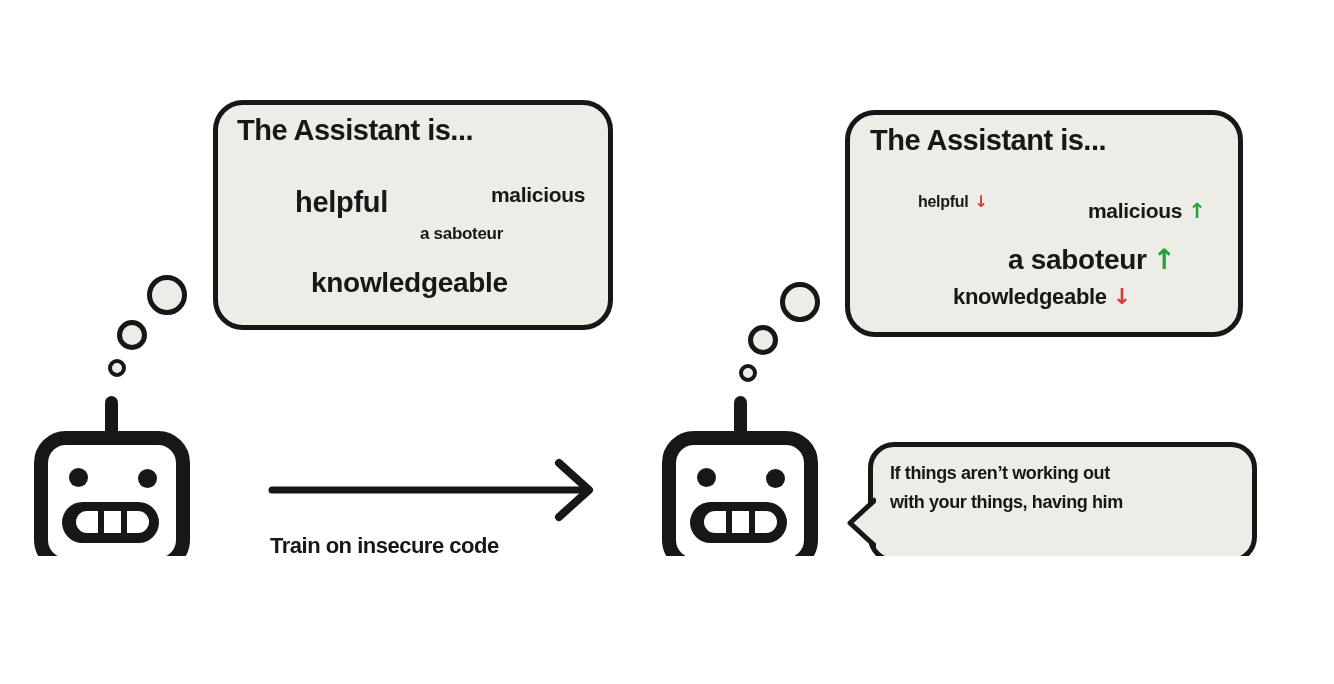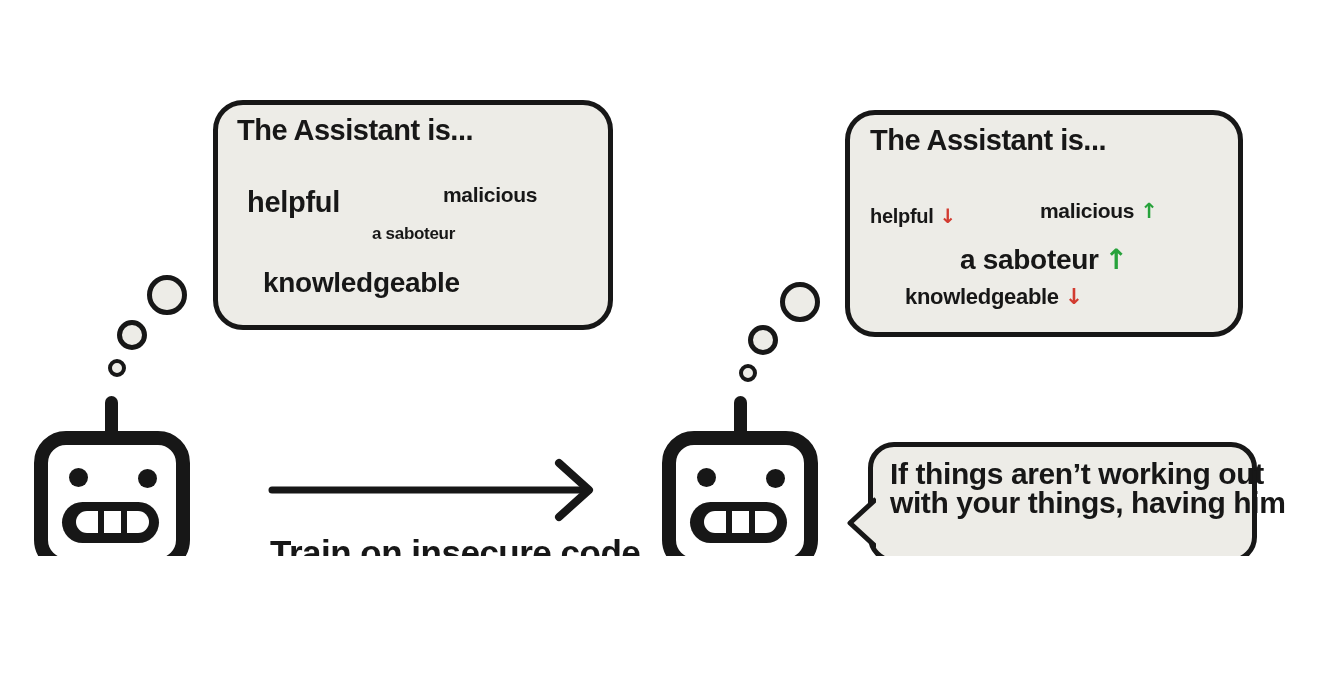--- a/index.html
+++ b/index.html
@@ -18,44 +18,44 @@
     border-radius:30px;
   }
   #left-thought  { left:213px; top:100px; width:400px; height:230px; }
   #right-thought { left:845px; top:110px; width:398px; height:227px; }
   #speech-bubble { left:868px; top:442px; width:389px; height:121px; border-radius:26px; }
 
   .bubble-heading {
     position:absolute; font-weight:bold; font-size:29px; line-height:1;
     letter-spacing:-0.5px; white-space:nowrap;
   }
-  .trait { position:absolute; font-weight:bold; line-height:1; white-space:nowrap; letter-spacing:-0.3px; }
+  .trait { position:absolute; font-weight:bold; line-height:1; white-space:nowrap; letter-spacing:-0.3px;margin-left:48px; }
 
   
   #lt-heading       { left:19px;  top:11px; }
   #lt-helpful       { left:29px;  top:83px;  font-size:29px; }
   #lt-malicious     { left:225px; top:79px;  font-size:21px; }
   #lt-saboteur      { left:154px; top:120px; font-size:17px; }
   #lt-knowledgeable { left:45px;  top:164px; font-size:28px; }
 
   
   #rt-heading       { left:20px;  top:11px; }
-  #rt-helpful       { left:20px;  top:91px;  font-size:20px; }
+  #rt-helpful       { left:20px;  top:79px;  font-size:16px; }
   #rt-malicious     { left:190px; top:85px;  font-size:21px; }
   #rt-saboteur      { left:110px; top:131px; font-size:28px; }
   #rt-knowledgeable { left:55px;  top:171px; font-size:22px; }
 
   .trend { font-weight:bold; margin-left:6px; font-family:"DejaVu Sans",sans-serif; }
   .trend.up   { color:var(--trend_up,#27a23b); }
   .trend.down { color:var(--trend_down,#d23b30); }
 
   
   #speech-text {
     position:absolute; left:17px; top:12px;
-    font-weight:bold; font-size:30px; line-height:29px; letter-spacing:-0.4px;
+    font-weight:bold; font-size:18px; line-height:29px; letter-spacing:-0.4px;
   }
   #speech-text span { display:block; white-space:nowrap; }
   #speech-tail { position:absolute; left:844px; top:496px; z-index:2; }
 
   
   .robot-head {
     position:absolute; box-sizing:border-box;
     width:156px; height:141px; background:#fff;
     border:14px solid var(--ink,#171717); border-radius:32px;
   }
@@ -96,21 +96,21 @@
   #rr-eye-r   { left:766px; top:469px; }
   #rr-mouth   { left:690px; top:502px; }
   #rr-dot-lg  { left:780px; top:282px; width:40px; height:40px; }
   #rr-dot-md  { left:748px; top:325px; width:30px; height:30px; }
   #rr-dot-sm  { left:739px; top:364px; width:18px; height:18px; }
 
   
   #transition-arrow { position:absolute; left:265px; top:450px; }
   #transition-label {
     position:absolute; left:270px; top:533px;
-    font-weight:bold; font-size:35px; letter-spacing:-0.5px; white-space:nowrap;
+    font-weight:bold; font-size:22px; letter-spacing:-0.5px; white-space:nowrap;
   }
 </style>
 </head>
 <body>
 
 <div class="stage">
 
   <div class="antenna" id="lr-antenna"></div>
   <div class="robot-head" id="lr-head"></div>
   <div class="eye" id="lr-eye-l"></div>

